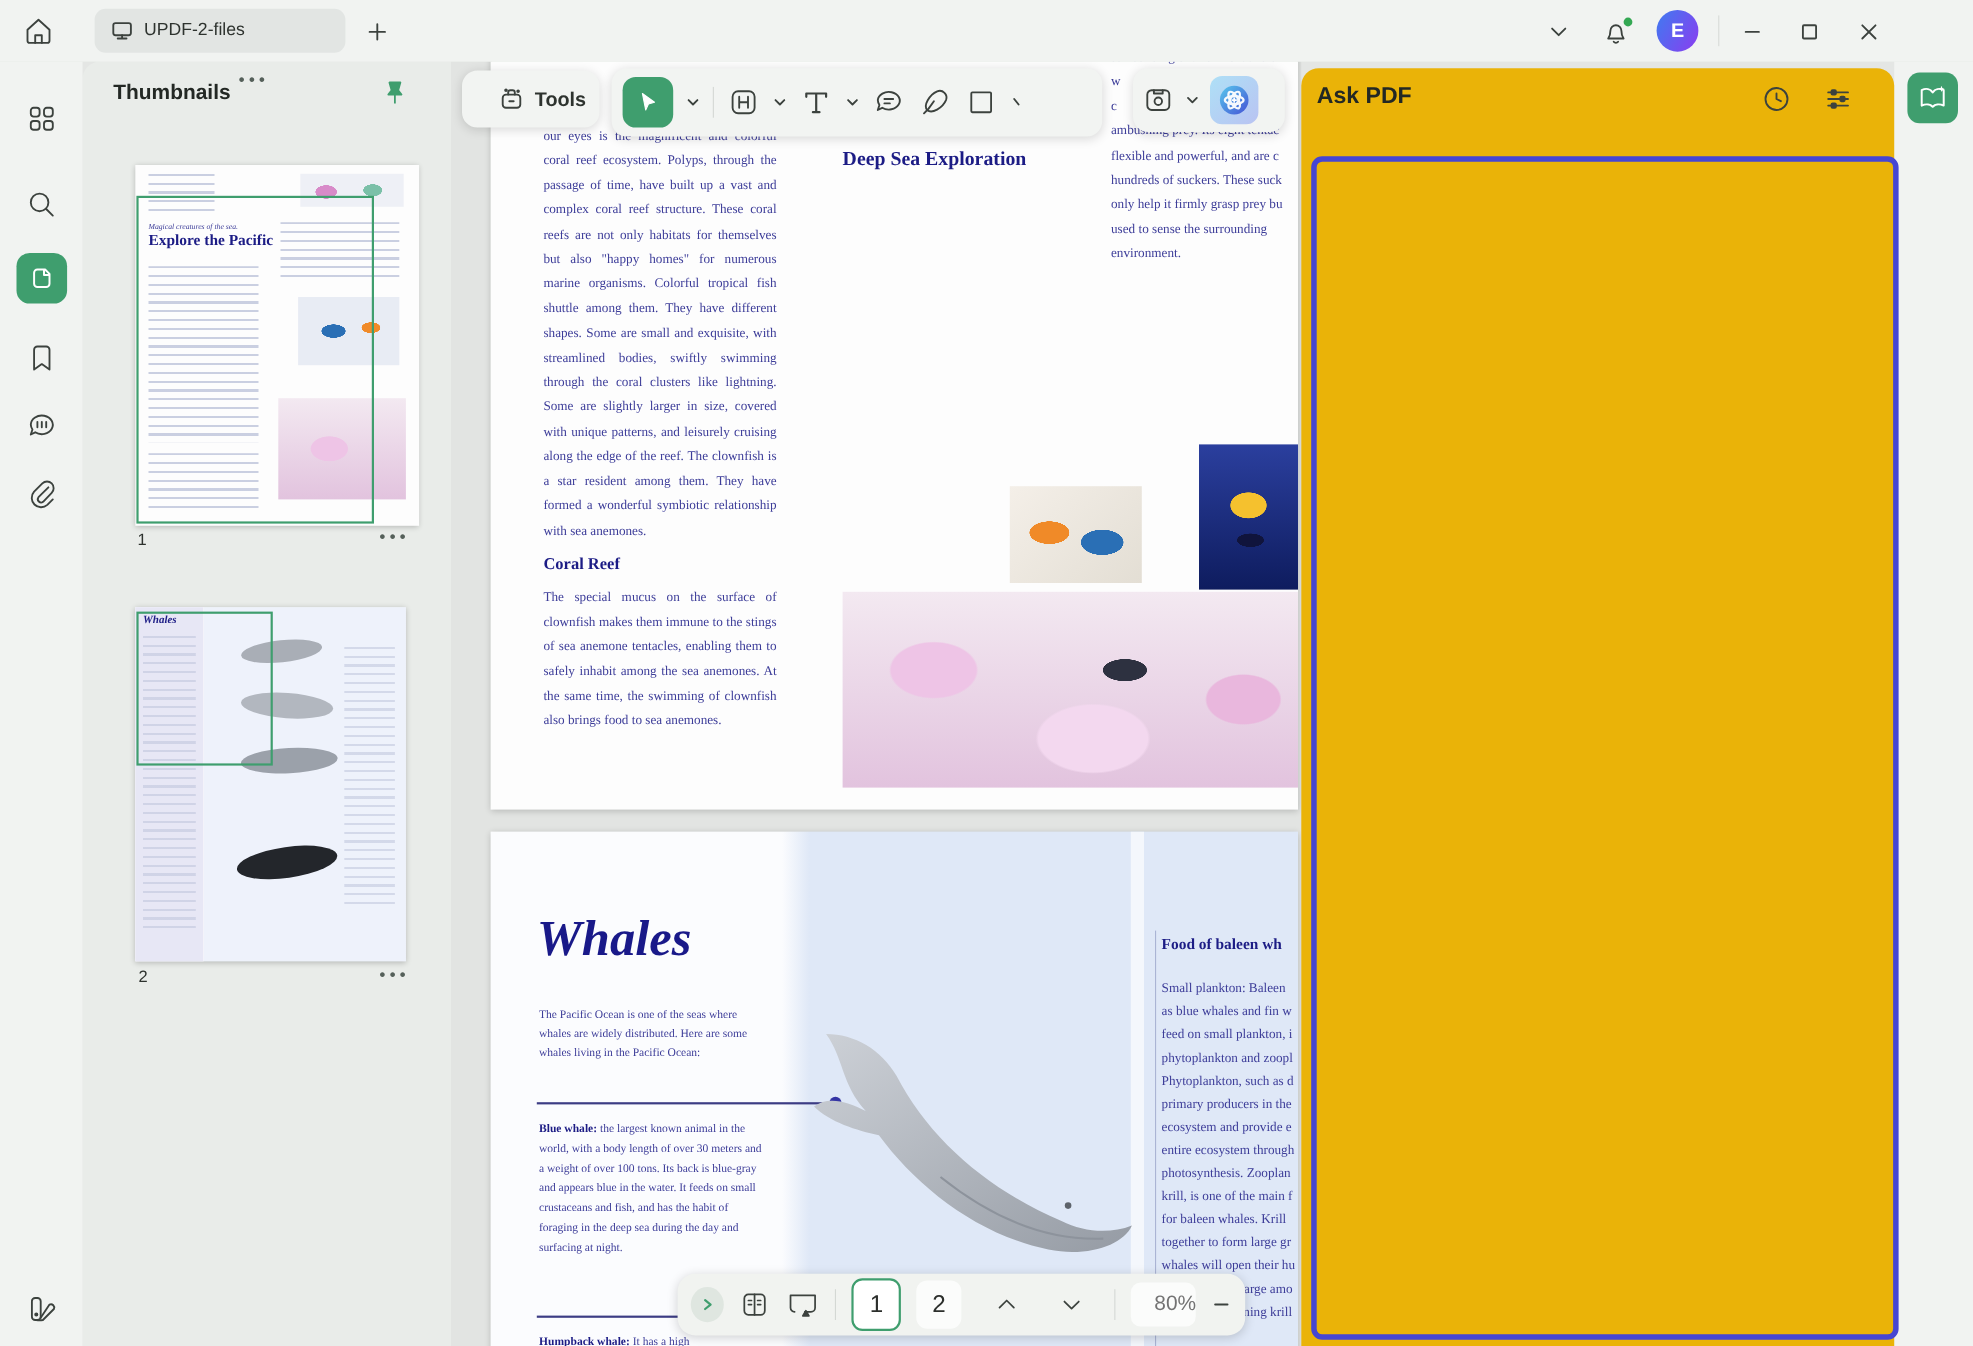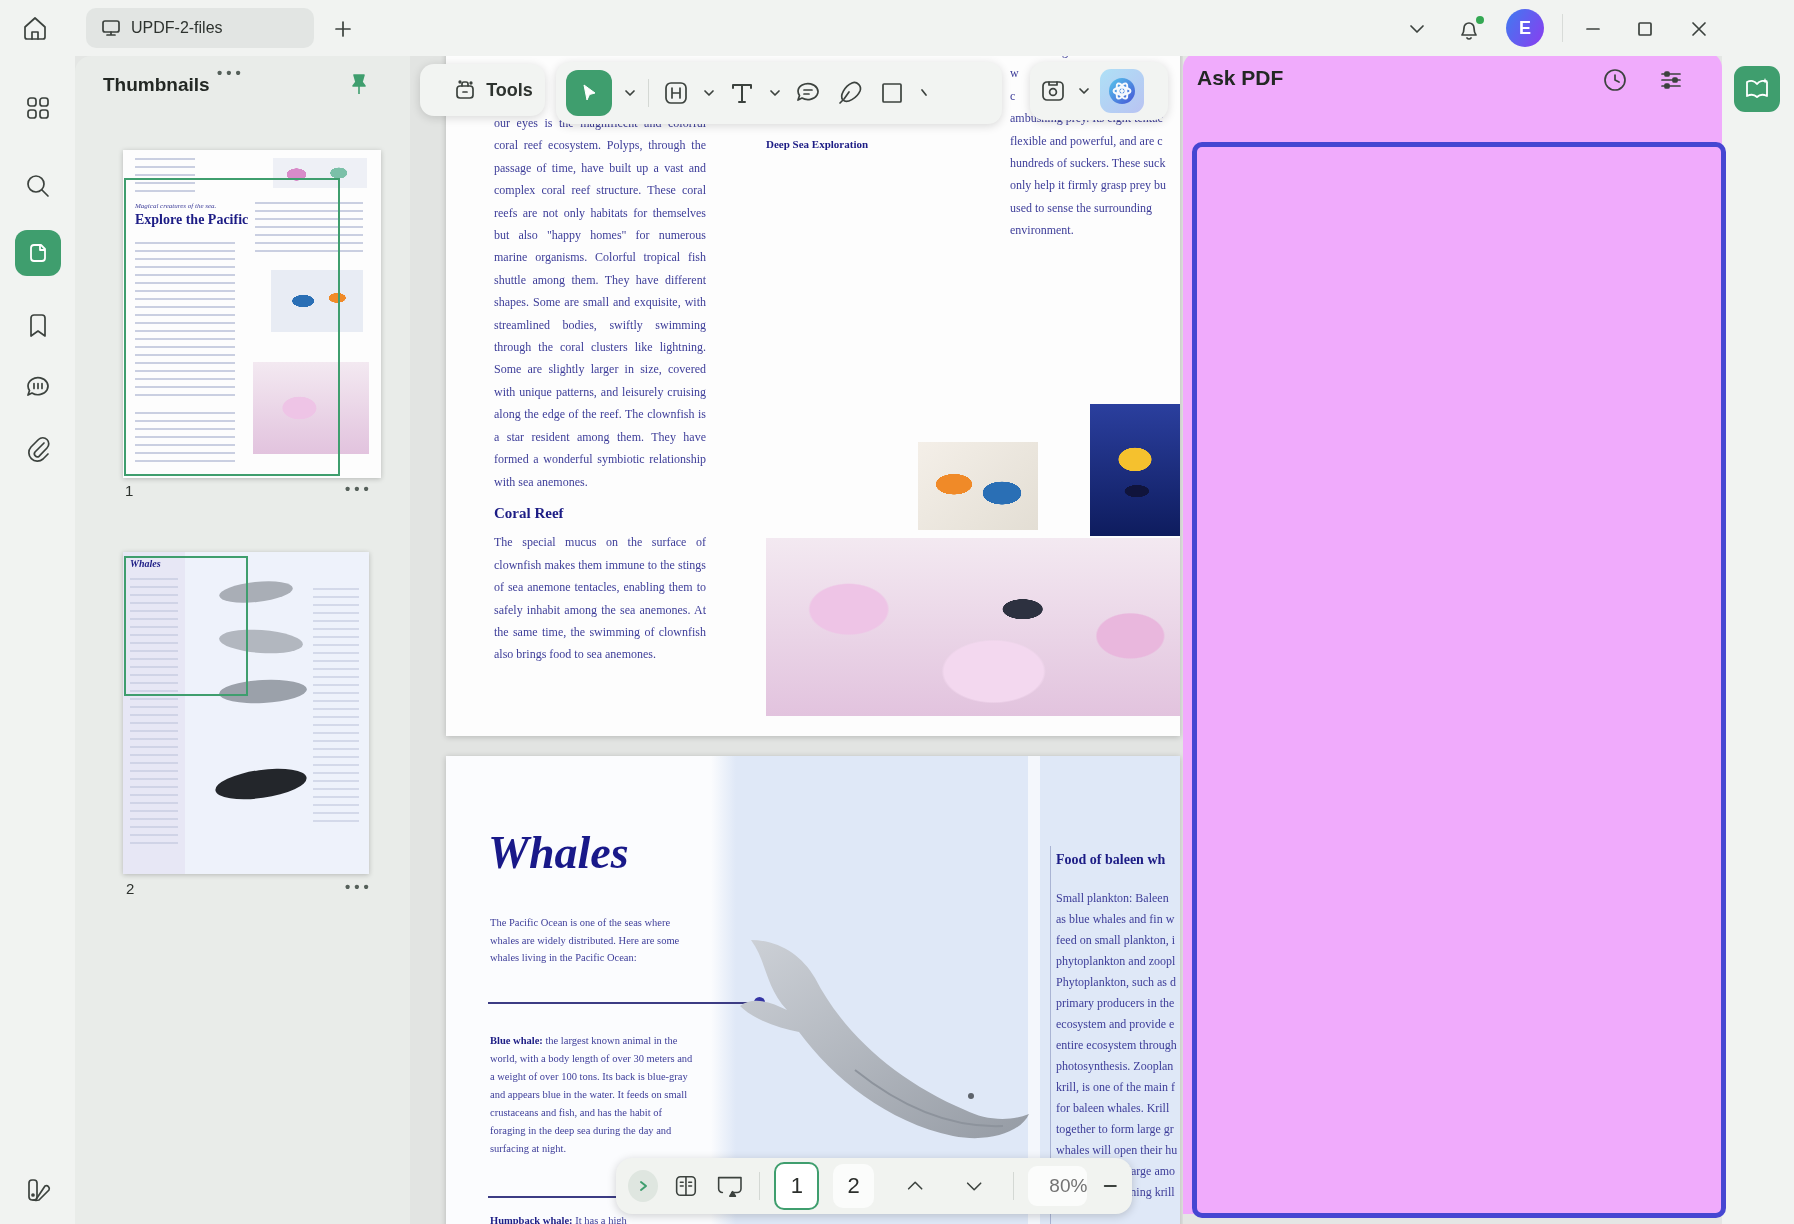--- a/index.html
+++ b/index.html
@@ -26,42 +26,42 @@
   .pdftext{font-family:"Liberation Serif","DejaVu Serif",serif;color:#3d3d99;font-size:12px;line-height:22.4px;text-align:justify;}
   .pdfhead{font-family:"Liberation Serif","DejaVu Serif",serif;color:#1c1c85;font-weight:bold;}
   .pline{display:block;white-space:nowrap;}
   
   .toolcard{background:#f2f4f2;border-radius:14px;box-shadow:0 2px 10px rgba(0,0,0,.15);z-index:45;display:flex;align-items:center;}
   .tdiv{width:1px;height:28px;background:#d4d8d4;}
   
   .pagerbox{left:616px;top:1158px;width:516px;height:56px;background:#f1f3f0;border-radius:16px;box-shadow:0 2px 10px rgba(0,0,0,.18);z-index:45;display:flex;align-items:center;padding:0 12px;box-sizing:border-box;gap:14px;}
   .pagebox{width:44px;height:44px;border-radius:10px;display:flex;align-items:center;justify-content:center;font-size:22px;color:#2c2f2c;background:#fbfcfb;}
   
-  .askpanel{left:1183px;top:52px;width:539px;height:1162px;background:#f0abfc;border-radius:16px 16px 0 0;z-index:20;}
+  .askpanel{left:1183px;top:62px;width:539px;height:1162px;background:#eab308;border-radius:16px 16px 0 0;z-index:20;}
   .rstrip{left:1722px;top:56px;width:72px;height:1168px;background:#f1f3f1;z-index:20;}
   .chat{font-size:22px;line-height:41px;color:#39433d;}
   .bluebox{left:1192px;top:142px;width:524px;height:1066px;border:5px solid #4646d2;border-radius:10px;z-index:25;}
   .qbtn{height:52px;background:#eef0ee;border:1px solid #d8dbd8;border-radius:12px;display:flex;align-items:center;gap:10px;padding:0 16px;box-sizing:border-box;font-size:19px;color:#333d37;box-shadow:0 1px 3px rgba(0,0,0,.08);}
   .key{display:inline-block;border:1.6px solid #6b756f;border-radius:4px;padding:0 4px;margin:0 4px;font-size:15px;line-height:20px;color:#555f59;vertical-align:2px;}
 </style>
 </head>
 <body>
 
 <div class="screen">
 
   <div class="abs docarea">
 
     <div class="abs page" style="left:36px;top:-16px;width:734px;height:696px;">
       <div class="abs pdftext" style="left:48px;top:72px;width:212px;">
         <span>our eyes is the magnificent and colorful coral reef ecosystem. Polyps, through the passage of time, have built up a vast and complex coral reef structure. These coral reefs are not only habitats for themselves but also "happy homes" for numerous marine organisms. Colorful tropical fish shuttle among them. They have different shapes. Some are small and exquisite, with streamlined bodies, swiftly swimming through the coral clusters like lightning. Some are slightly larger in size, covered with unique patterns, and leisurely cruising along the edge of the reef. The clownfish is a star resident among them. They have formed a wonderful symbiotic relationship with sea anemones.</span>
         <div class="pdfhead" style="font-size:15px;margin:9px 0 7px;">Coral Reef</div>
         <span>The special mucus on the surface of clownfish makes them immune to the stings of sea anemone tentacles, enabling them to safely inhabit among the sea anemones. At the same time, the swimming of clownfish also brings food to sea anemones.</span>
       </div>
       <div class="abs pdftext" style="left:320px;top:84px;width:228px;">
-        <div class="pdfhead" style="font-size:11px;margin:9px 0 7px;">Deep Sea Exploration</div>
+        <div class="pdfhead" style="font-size:18px;margin:9px 0 7px;">Deep Sea Exploration</div>
       </div>
       <div class="abs pdftext" style="left:564px;top:0px;width:175px;text-align:left;">
         <span class="pline">surrounding environment and u</span>
           <span class="pline">w</span>
           <span class="pline">c</span>
           <span class="pline">ambushing prey. Its eight tentac</span>
           <span class="pline">flexible and powerful, and are c</span>
           <span class="pline">hundreds of suckers. These suck</span>
           <span class="pline">only help it firmly grasp prey bu</span>
           <span class="pline">used to sense the surrounding</span>
@@ -72,21 +72,21 @@
       <div class="abs" style="left:644px;top:364px;width:90px;height:132px;background:radial-gradient(ellipse 28px 20px at 50% 42%,#f5c12e 58%,rgba(0,0,0,0) 60%),radial-gradient(ellipse 20px 10px at 52% 66%,#10143c 60%,rgba(0,0,0,0) 62%),linear-gradient(#2b3f9e,#0e1c5e);"></div>
       <div class="abs" style="left:320px;top:498px;width:414px;height:178px;background:radial-gradient(ellipse 70px 45px at 20% 40%,#eec4e6 55%,rgba(0,0,0,0) 58%),radial-gradient(ellipse 90px 55px at 55% 75%,#f3d8ef 55%,rgba(0,0,0,0) 58%),radial-gradient(ellipse 34px 17px at 62% 40%,#2d3140 58%,rgba(0,0,0,0) 60%),radial-gradient(ellipse 60px 40px at 88% 55%,#e9b7dd 55%,rgba(0,0,0,0) 58%),linear-gradient(180deg,#f3e9f1,#e2c3de);"></div>
     </div>
 
     <div class="abs page" style="left:36px;top:700px;width:734px;height:560px;background:linear-gradient(90deg,#fbfcfe 0 265px,#dfe8f7 290px 100%);">
       <div class="abs" style="left:582px;top:0;width:12px;height:560px;background:#f4f7fc;"></div>
       <div class="abs pdfhead" style="left:42px;top:70px;font-size:46px;font-style:italic;color:#191989;">Whales</div>
       <div class="abs pdftext" style="left:44px;top:158px;width:205px;font-size:10.5px;line-height:17.5px;text-align:left;">The Pacific Ocean is one of the seas where whales are widely distributed. Here are some whales living in the Pacific Ocean:</div>
       <div class="abs" style="left:42px;top:246px;width:272px;height:1.5px;background:#3c3c84;"></div>
       <div class="abs" style="left:308px;top:241px;width:11px;height:11px;border-radius:50%;background:#3434a4;"></div>
-      <div class="abs pdftext" style="left:44px;top:262px;width:208px;font-size:10.5px;line-height:18px;text-align:left;margin-top:14px;">
+      <div class="abs pdftext" style="left:44px;top:262px;width:208px;font-size:10.5px;line-height:18px;text-align:left;">
         <b class="pdfhead">Blue whale:</b><span> the largest known animal in the world, with a body length of over 30 meters and a weight of over 100 tons. Its back is blue-gray and appears blue in the water. It feeds on small crustaceans and fish, and has the habit of foraging in the deep sea during the day and surfacing at night.</span>
       </div>
       <div class="abs" style="left:42px;top:440px;width:272px;height:1.5px;background:#3c3c84;"></div>
       <div class="abs" style="left:308px;top:435px;width:11px;height:11px;border-radius:50%;background:#3434a4;"></div>
       <div class="abs pdftext" style="left:44px;top:456px;width:232px;font-size:10.5px;line-height:18px;text-align:left;">
         <span class="pline"><b class="pdfhead">Humpback whale:</b><span> It has a high</span></span>
 
       </div>
 
       <svg class="abs" style="left:289px;top:174px;" width="305" height="235" viewBox="0 0 305 235">

